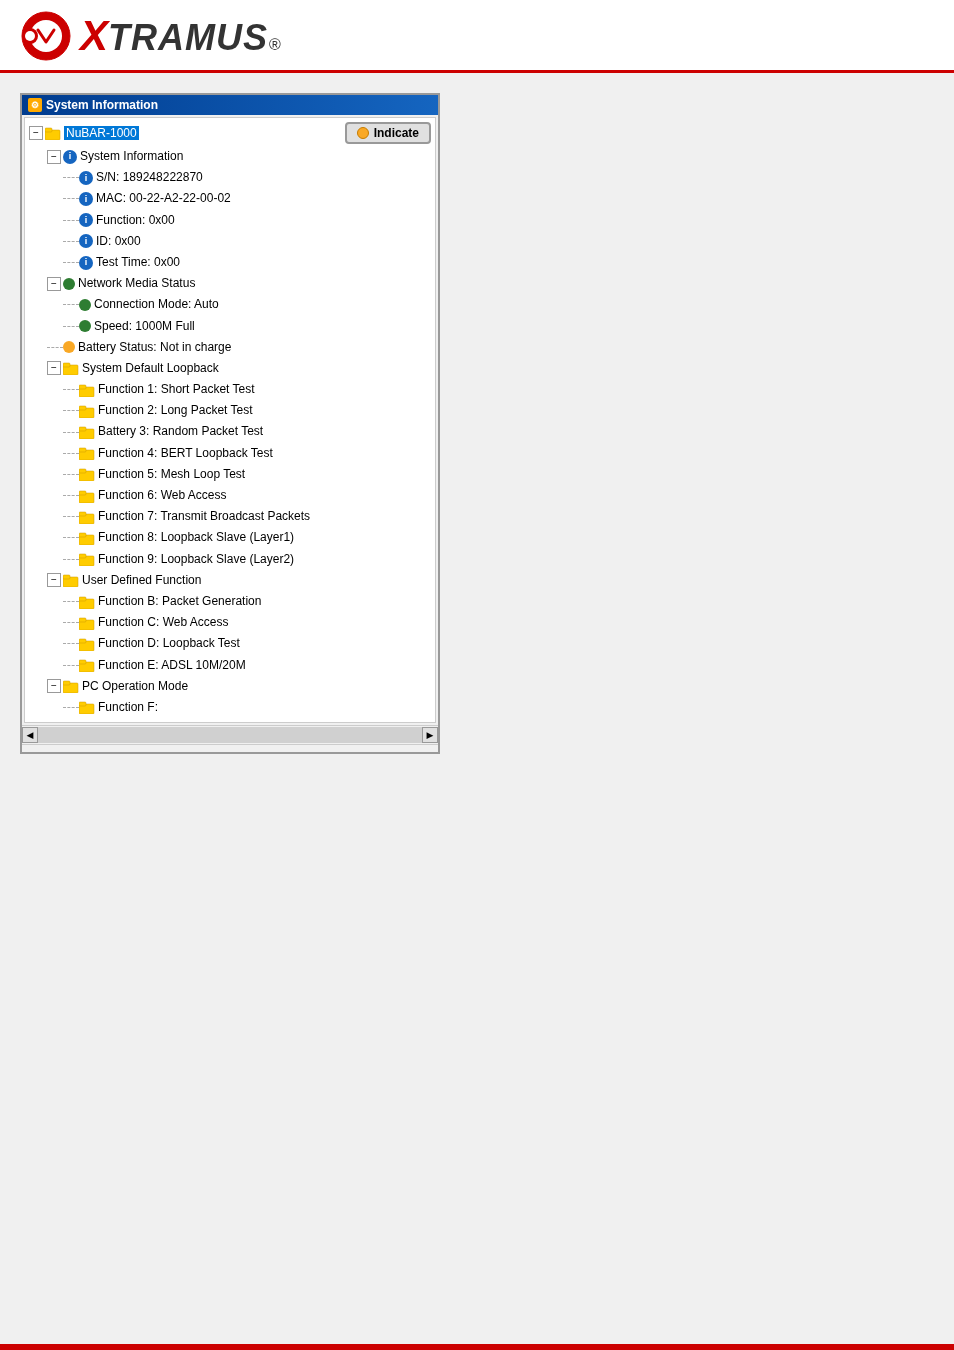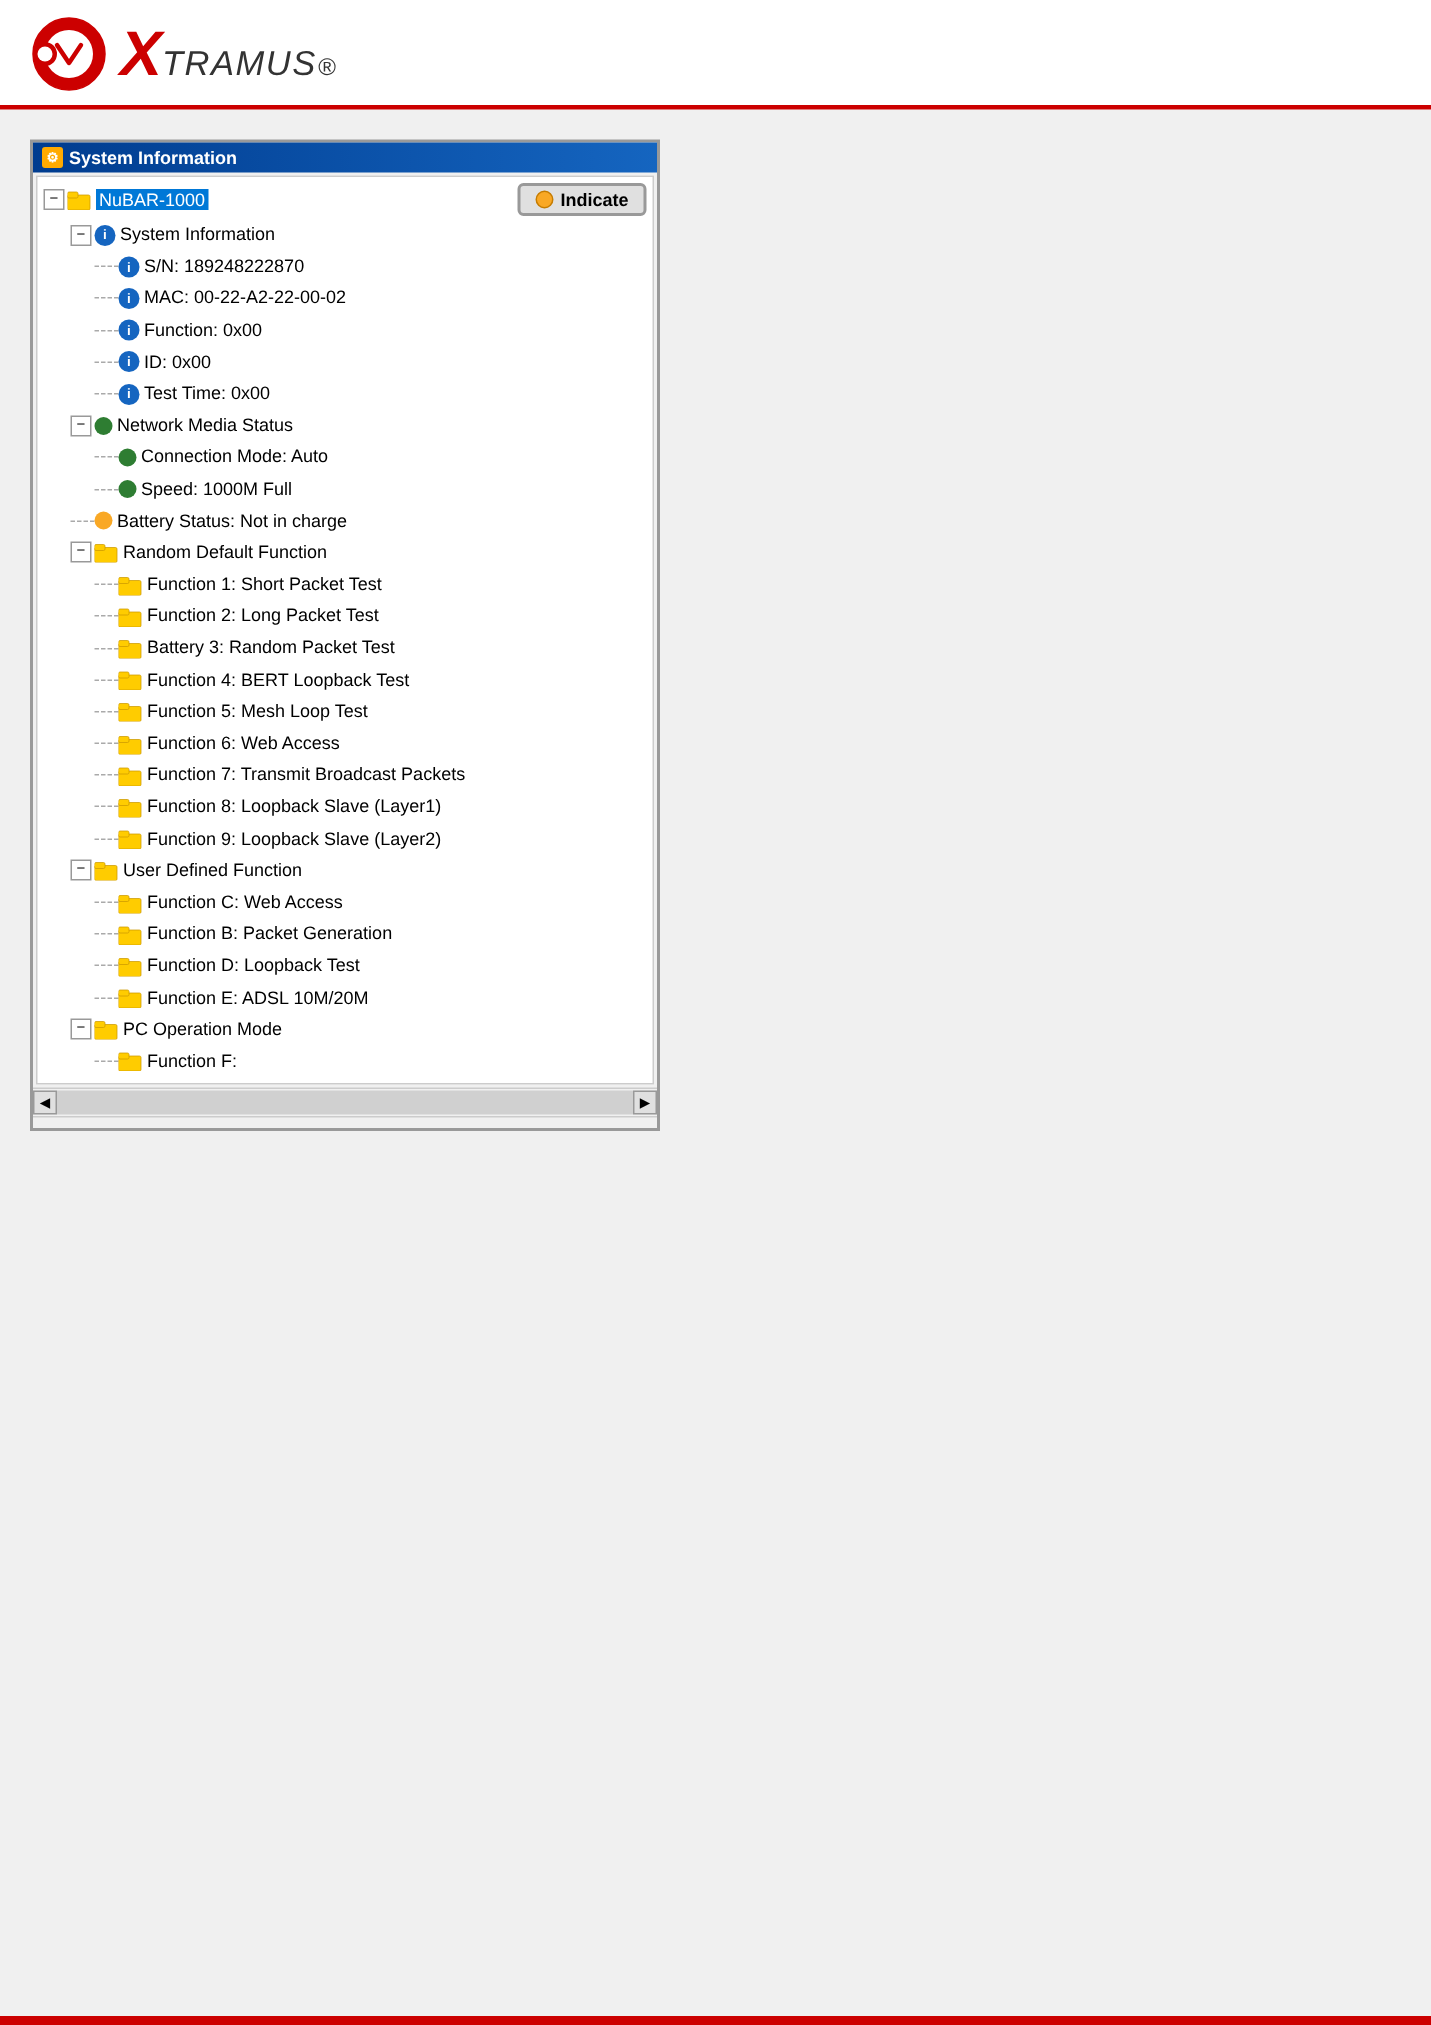--- a/index.html
+++ b/index.html
@@ -195,21 +195,21 @@
 
     <svg class="logo-icon" viewBox="0 0 52 52" xmlns="http://www.w3.org/2000/svg">
       <circle cx="26" cy="26" r="24" fill="#cc0000" stroke="#cc0000" stroke-width="1"></circle>
       <circle cx="26" cy="26" r="16" fill="white"></circle>
       <path d="M18 20 L26 32 L34 20" fill="none" stroke="#cc0000" stroke-width="3" stroke-linecap="round" stroke-linejoin="round"></path>
       <circle cx="10" cy="26" r="8" fill="#cc0000"></circle>
       <circle cx="10" cy="26" r="5" fill="white"></circle>
     </svg>
     <div style="display:flex;align-items:baseline;">
       <span style="font-size:42px;font-weight:900;color:#cc0000;font-style:italic;font-family:Arial Black,Arial,sans-serif;">X</span>
-      <span style="font-size:23px;font-weight:normal;color:#333;font-style:italic;font-family:Arial,sans-serif;letter-spacing:1px;">TRAMUS</span>
+      <span style="font-size:36px;font-weight:bold;color:#333;font-style:italic;font-family:Arial,sans-serif;letter-spacing:1px;">TRAMUS</span>
       <span style="font-size:16px;color:#333;vertical-align:super;margin-left:1px;">®</span>
     </div>
   </div>
 </div>
 
 <div class="main-content">
 
   <div class="window">
 
     <div class="window-titlebar">
@@ -316,21 +316,21 @@
           <span>Battery Status: Not in charge</span>
         </div>
 
         <div class="tree-item">
           <span class="tree-indent"></span>
           <div class="tree-expander">−</div>
           <svg width="16" height="14" viewBox="0 0 16 14" style="margin-right:3px;flex-shrink:0;">
             <rect x="0" y="4" width="15" height="10" rx="1" fill="#ffcc00" stroke="#cc9900" stroke-width="0.5"></rect>
             <rect x="0" y="2" width="7" height="4" rx="1" fill="#ffcc00" stroke="#cc9900" stroke-width="0.5"></rect>
           </svg>
-          <span>Random Default Function</span>
+          <span>System Default Loopback</span>
         </div>
 
         <div class="tree-item">
           <span class="tree-indent"></span>
           <span class="tree-indent" style="border-left:1px dashed #aaa;"></span>
           <span style="width:16px;border-bottom:1px dashed #aaa;display:inline-block;flex-shrink:0;"></span>
           <svg width="16" height="14" viewBox="0 0 16 14" style="margin-right:3px;flex-shrink:0;">
             <rect x="0" y="4" width="15" height="10" rx="1" fill="#ffcc00" stroke="#cc9900" stroke-width="0.5"></rect>
             <rect x="0" y="2" width="7" height="4" rx="1" fill="#ffcc00" stroke="#cc9900" stroke-width="0.5"></rect>
           </svg>
@@ -428,31 +428,31 @@
         </div>
 
         <div class="tree-item">
           <span class="tree-indent"></span>
           <span class="tree-indent" style="border-left:1px dashed #aaa;"></span>
           <span style="width:16px;border-bottom:1px dashed #aaa;display:inline-block;flex-shrink:0;"></span>
           <svg width="16" height="14" viewBox="0 0 16 14" style="margin-right:3px;flex-shrink:0;">
             <rect x="0" y="4" width="15" height="10" rx="1" fill="#ffcc00" stroke="#cc9900" stroke-width="0.5"></rect>
             <rect x="0" y="2" width="7" height="4" rx="1" fill="#ffcc00" stroke="#cc9900" stroke-width="0.5"></rect>
           </svg>
+          <span>Function B: Packet Generation</span>
+        </div>
+        <div class="tree-item">
+          <span class="tree-indent"></span>
+          <span class="tree-indent" style="border-left:1px dashed #aaa;"></span>
+          <span style="width:16px;border-bottom:1px dashed #aaa;display:inline-block;flex-shrink:0;"></span>
+          <svg width="16" height="14" viewBox="0 0 16 14" style="margin-right:3px;flex-shrink:0;">
+            <rect x="0" y="4" width="15" height="10" rx="1" fill="#ffcc00" stroke="#cc9900" stroke-width="0.5"></rect>
+            <rect x="0" y="2" width="7" height="4" rx="1" fill="#ffcc00" stroke="#cc9900" stroke-width="0.5"></rect>
+          </svg>
           <span>Function C: Web Access</span>
-        </div>
-        <div class="tree-item">
-          <span class="tree-indent"></span>
-          <span class="tree-indent" style="border-left:1px dashed #aaa;"></span>
-          <span style="width:16px;border-bottom:1px dashed #aaa;display:inline-block;flex-shrink:0;"></span>
-          <svg width="16" height="14" viewBox="0 0 16 14" style="margin-right:3px;flex-shrink:0;">
-            <rect x="0" y="4" width="15" height="10" rx="1" fill="#ffcc00" stroke="#cc9900" stroke-width="0.5"></rect>
-            <rect x="0" y="2" width="7" height="4" rx="1" fill="#ffcc00" stroke="#cc9900" stroke-width="0.5"></rect>
-          </svg>
-          <span>Function B: Packet Generation</span>
         </div>
         <div class="tree-item">
           <span class="tree-indent"></span>
           <span class="tree-indent" style="border-left:1px dashed #aaa;"></span>
           <span style="width:16px;border-bottom:1px dashed #aaa;display:inline-block;flex-shrink:0;"></span>
           <svg width="16" height="14" viewBox="0 0 16 14" style="margin-right:3px;flex-shrink:0;">
             <rect x="0" y="4" width="15" height="10" rx="1" fill="#ffcc00" stroke="#cc9900" stroke-width="0.5"></rect>
             <rect x="0" y="2" width="7" height="4" rx="1" fill="#ffcc00" stroke="#cc9900" stroke-width="0.5"></rect>
           </svg>
           <span>Function D: Loopback Test</span>

